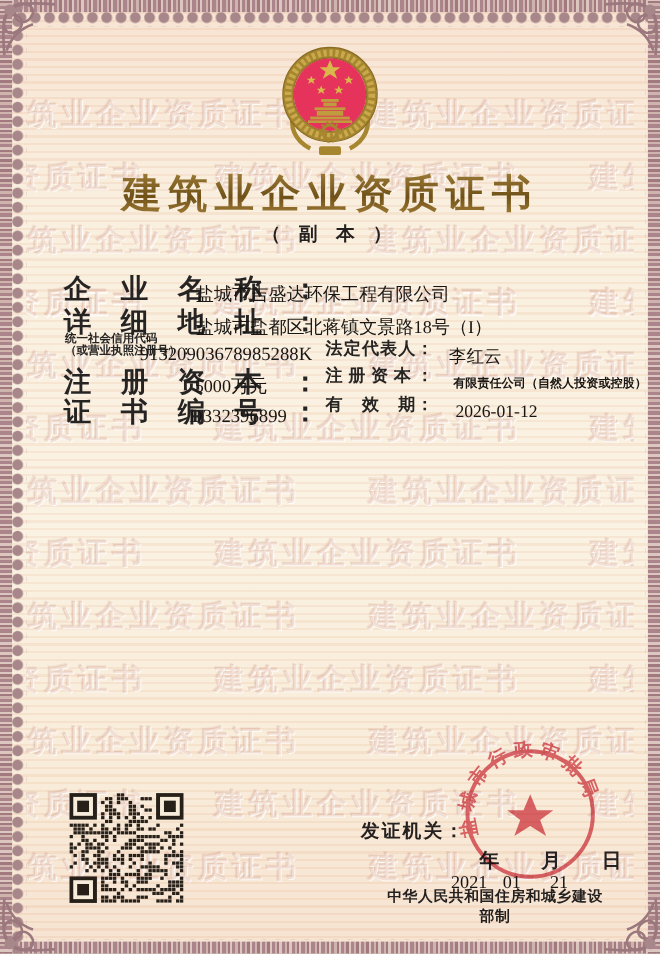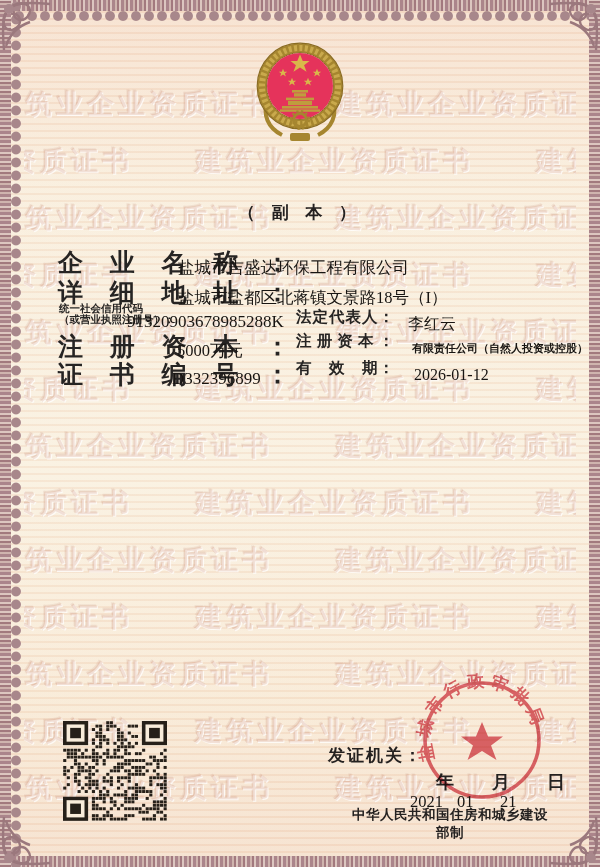--- a/index.html
+++ b/index.html
@@ -149,20 +149,21 @@
       <rect x="34" y="57.6" width="28" height="2.6"></rect>
       <rect x="36" y="60.8" width="24" height="4.4"></rect>
       <rect x="30" y="66" width="36" height="2.6"></rect>
       <rect x="28" y="69.4" width="40" height="2.4"></rect>
     </g>
 
     <circle cx="48" cy="80" r="6.5" fill="none" stroke="#a6862f" stroke-width="3"></circle>
     <circle cx="48" cy="80" r="9" fill="none" stroke="#a6862f" stroke-width="2" stroke-dasharray="2.2 2.6"></circle>
   </svg>
 
+  <div class="title">建筑业企业资质证书</div>
   <div class="subtitle">（ 副 本 ）</div>
 
   <div class="lab lab-wide" style="top:246px">企业名称：</div>
   <div class="val" style="left:178px;top:257px">盐城市吉盛达环保工程有限公司</div>
 
   <div class="lab lab-wide" style="top:276px">详细地址：</div>
   <div class="val" style="left:178px;top:287px">盐城市盐都区北蒋镇文景路18号（I）</div>
 
   <div class="lab-small" style="top:303px">统一社会信用代码</div>
   <div class="lab-small" style="top:314px">（或营业执照注册号）：</div>

